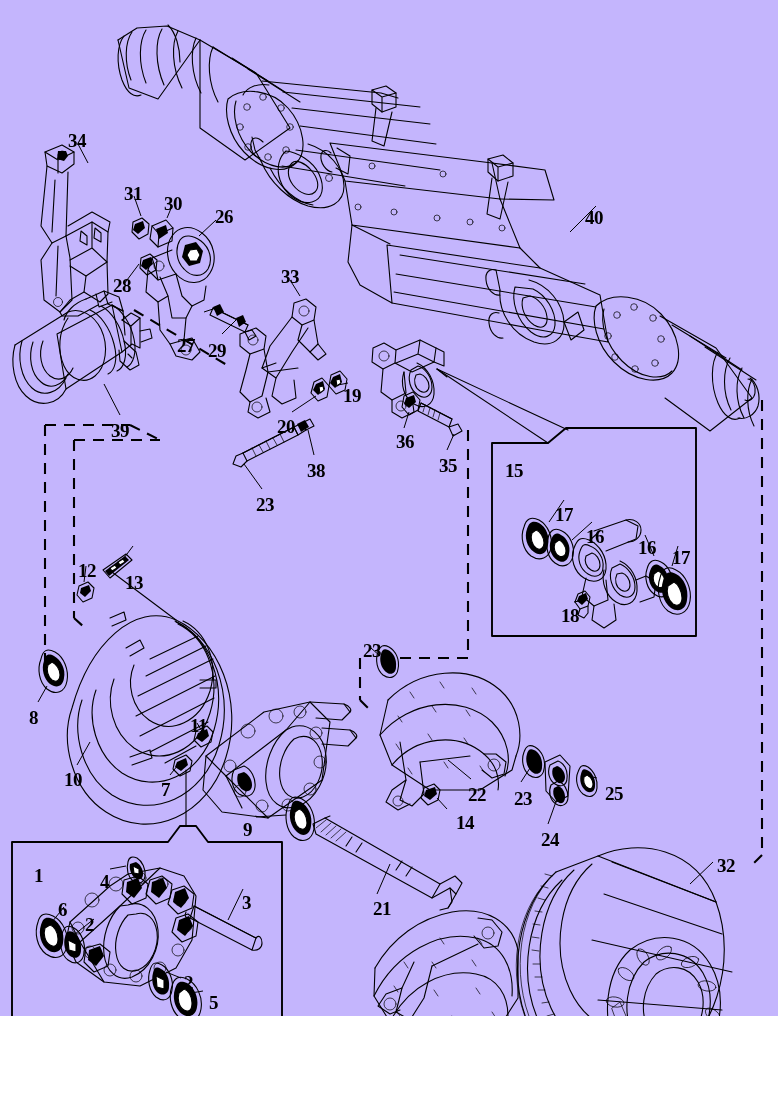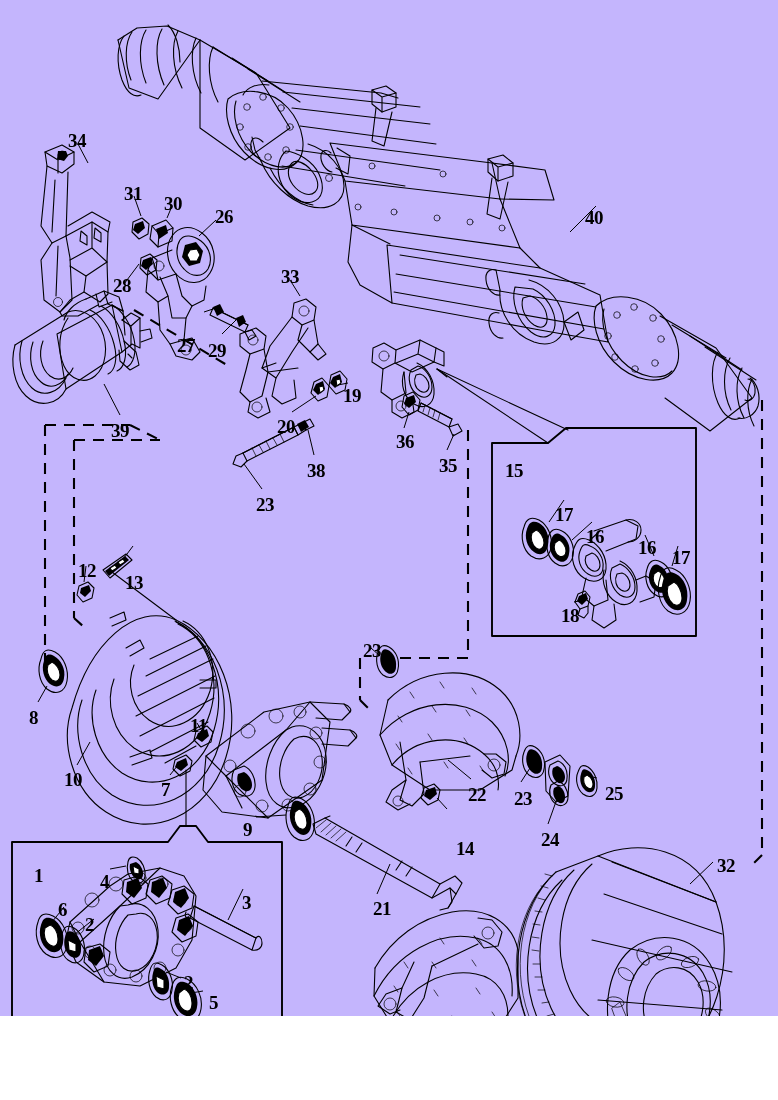--- a/index.html
+++ b/index.html
@@ -645,21 +645,21 @@
       <div class="callout" style="left: 78px; top: 561px;">12</div>
       <div class="callout" style="left: 29px; top: 708px;">8</div>
       <div class="callout" style="left: 190px; top: 716px;">11</div>
       <div class="callout" style="left: 64px; top: 770px;">10</div>
       <div class="callout" style="left: 161px; top: 780px;">7</div>
       <div class="callout" style="left: 363px; top: 641px;">23</div>
       <div class="callout" style="left: 468px; top: 785px;">22</div>
       <div class="callout" style="left: 514px; top: 789px;">23</div>
       <div class="callout" style="left: 605px; top: 784px;">25</div>
       <div class="callout" style="left: 541px; top: 830px;">24</div>
-      <div class="callout" style="left: 456px; top: 839px; text-align: right;">14</div>
+      <div class="callout" style="left: 456px; top: 813px; text-align: right;">14</div>
       <div class="callout" style="left: 243px; top: 820px;">9</div>
       <div class="callout" style="left: 366px; top: 899px; margin-left: 7px;">21</div>
       <div class="callout" style="left: 477px; top: 1057px;">22</div>
       <div class="callout" style="left: 717px; top: 856px;">32</div>
       <div class="callout" style="left: 34px; top: 866px;">1</div>
       <div class="callout" style="left: 100px; top: 872px;">4</div>
       <div class="callout" style="left: 242px; top: 893px;">3</div>
       <div class="callout" style="left: 58px; top: 900px;">6</div>
       <div class="callout" style="left: 85px; top: 915px;">2</div>
       <div class="callout" style="left: 184px; top: 973px;">2</div>

